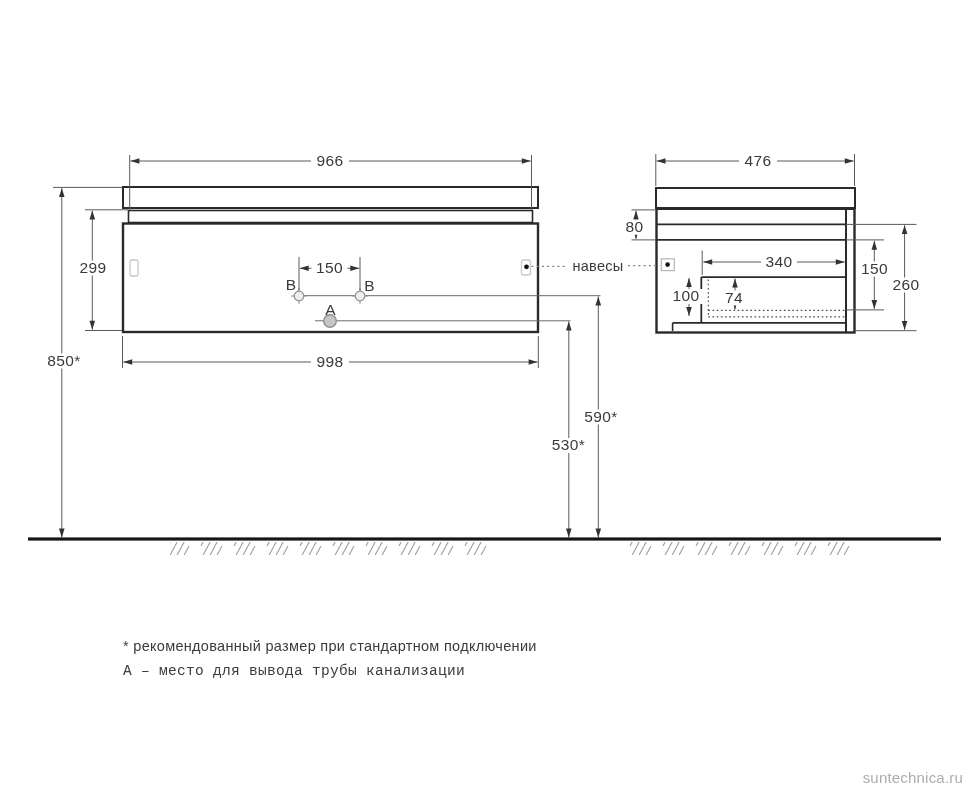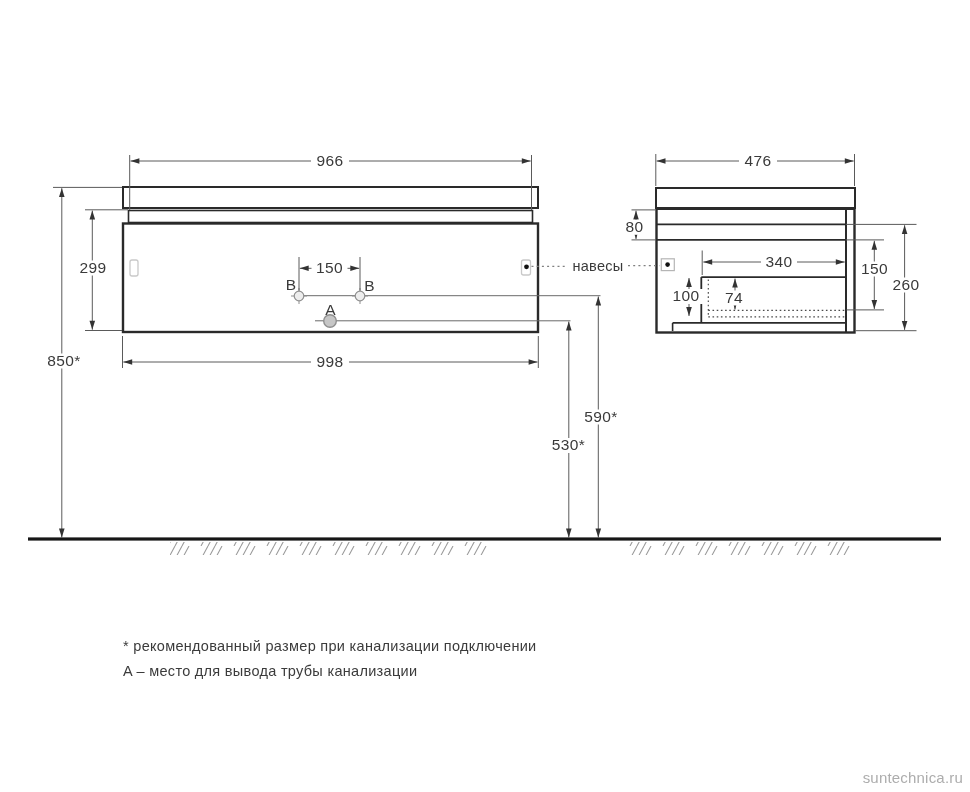--- a/index.html
+++ b/index.html
@@ -4,21 +4,21 @@
 <style>
   html,body{margin:0;padding:0;background:#ffffff;}
   #stage{position:relative;width:970px;height:792px;background:#fff;overflow:hidden;
          font-family:"Liberation Sans",sans-serif;}
   svg{position:absolute;left:0;top:0;}
   svg text{font-family:"Liberation Sans",sans-serif;fill:#3a3a3a;letter-spacing:.4px;}
   .dim{font-size:15.5px;}
   .mark{font-size:15.5px;}
   .callout-t{font-size:14.5px;letter-spacing:.3px;}
   .note{position:absolute;left:123px;font-size:14.5px;color:#3b3b3b;letter-spacing:.3px;white-space:nowrap;}
-  #note1{top:638px;} #note2{top:663px;} #note3{top:688px;}
+  #note1{top:638px;} #note2{top:663px;font-family:Liberation Mono, monospace;} #note3{top:688px;}
   #watermark{position:absolute;right:7px;top:769px;font-size:15px;color:#adadad;letter-spacing:.2px;}
 </style>
 </head>
 <body>
 
 <div id="stage">
 
 <svg width="970" height="600" viewBox="0 0 970 600">
   <defs>
     <marker id="arr" viewBox="0 0 10 8" refX="9.5" refY="4" markerWidth="10" markerHeight="8" orient="auto-start-reverse" markerUnits="userSpaceOnUse">
@@ -177,17 +177,17 @@
     <text class="callout-t" x="598" y="270.5" text-anchor="middle">навесы</text>
   </g>
 
   <g>
     <rect x="28" y="537.4" width="913" height="3.2" fill="#161616"></rect>
     <rect x="170" y="542" width="317" height="13" fill="url(#hatch)"></rect>
     <rect x="628" y="542" width="222" height="13" fill="url(#hatch)"></rect>
   </g>
 </svg>
 
-  <div class="note" id="note1">* рекомендованный размер при канализации подключении</div>
+  <div class="note" id="note1">* рекомендованный размер при стандартном подключении</div>
   <div class="note" id="note2">A – место для вывода трубы канализации</div>
 
   <div id="watermark">suntechnica.ru</div>
 </div>
 
 </body></html>

